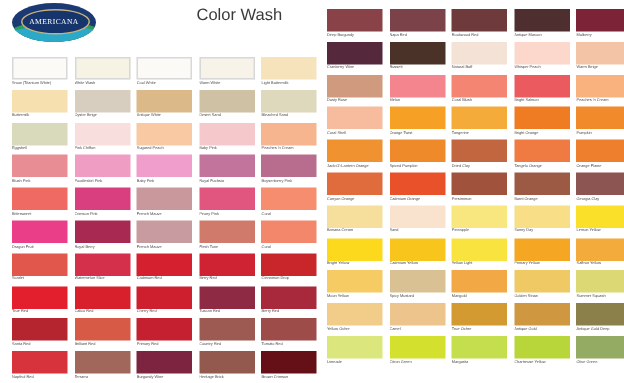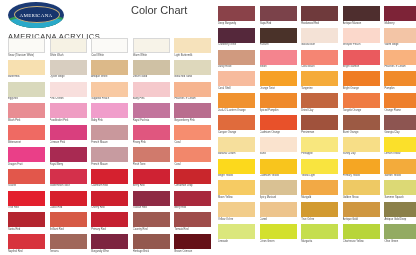--- a/index.html
+++ b/index.html
@@ -79,22 +79,21 @@
 
   <div class="logo">
     <div class="logo-oval">
       <div class="logo-swoosh-a"></div>
       <div class="logo-swoosh-b"></div>
       <div class="logo-inner"></div>
       <div class="logo-word">AMERICANA</div>
     </div>
   </div>
 
-  <div class="title">Color Chart</div>
-  <div class="section-head">AMERICANA ACRYLICS</div>
+  <div class="title">Color Wash</div>
 
   <div class="grid" id="grid">
       <div class="cell" style="left: 8px; top: 38px; width: 37px; height: 15px;">
         <div class="chip light" style="background: rgb(251, 250, 246);"></div>
         <div class="name">Snow (Titanium White)</div>
       </div>
       <div class="cell" style="left: 49.6px; top: 38px; width: 37px; height: 15px;">
         <div class="chip light" style="background: rgb(246, 242, 228);"></div>
         <div class="name">White Wash</div>
       </div>

